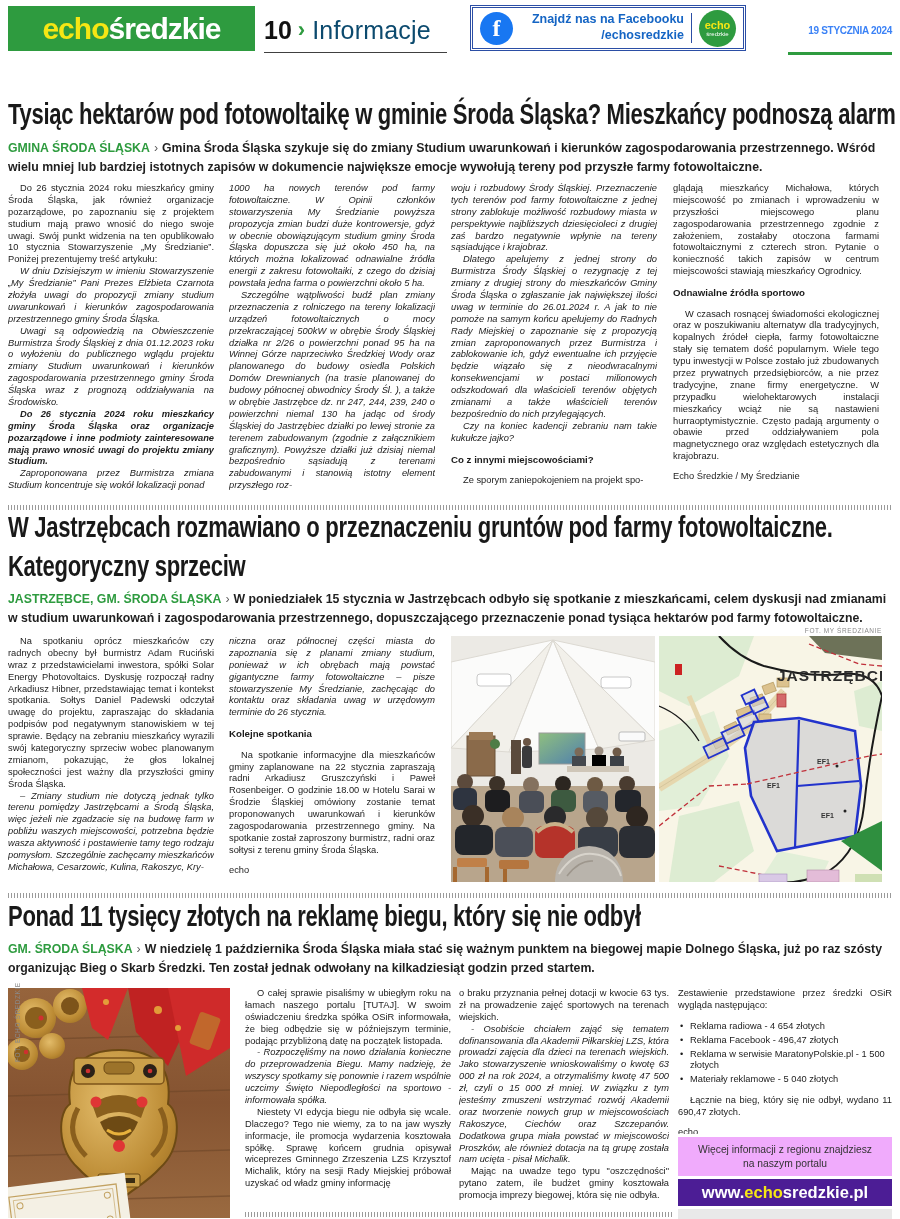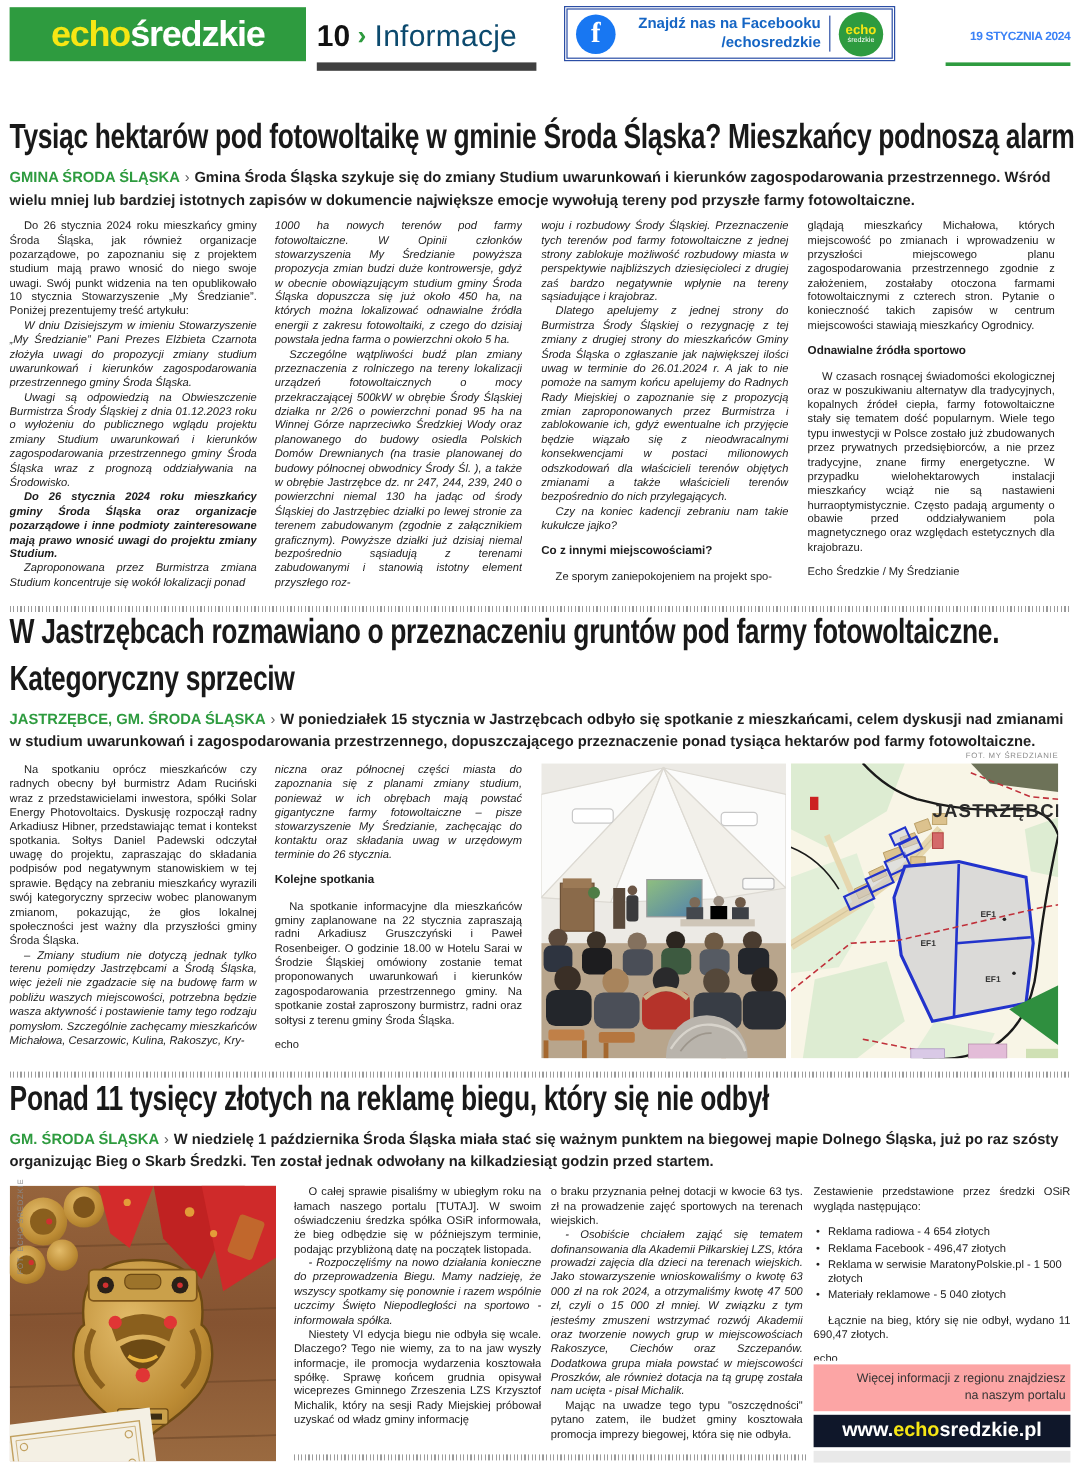--- a/index.html
+++ b/index.html
@@ -5,21 +5,21 @@
   html,body{margin:0;padding:0;background:#fff;}
   #page{position:relative;width:900px;height:1219px;background:#fff;overflow:hidden;
         font-family:"Liberation Sans",sans-serif;color:#1c1c1c;}
   .abs{position:absolute;}
   
   .logo-box{left:8px;top:6px;width:247px;height:45px;background:#2E9B3F;
             display:flex;align-items:center;justify-content:center;}
   .logo-box .t{font-size:30px;font-weight:700;letter-spacing:-1px;line-height:1;}
   .logo-echo{color:#F6E614;}
   .logo-rest{color:#fff;}
-  .section-block{left:264px;top:8px;width:183px;height:44px;border-bottom:7px solid #404040;
+  .section-block{left:264px;top:8px;width:183px;height:44px;border-bottom:1px solid #404040;
                  display:flex;align-items:center;}
   .pgnum{font-size:25px;font-weight:700;color:#111;}
   .chev-big{color:#2E9B3F;font-size:22px;font-weight:700;margin:0 7px 0 6px;}
   .secname{font-size:25px;font-weight:400;color:#0c4a6e;letter-spacing:.2px;}
   .fb-box{left:470px;top:5px;width:276px;height:46px;border:3px double #2B4EA5;background:#fff;
           display:flex;align-items:center;padding:0 7px;box-sizing:border-box;gap:7px;cursor:pointer;}
   .fb-circle{width:33px;height:33px;border-radius:50%;background:#1877F2;flex:0 0 auto;
              display:flex;align-items:center;justify-content:center;color:#fff;
              font-size:24px;font-weight:700;font-family:"Liberation Serif",serif;}
   .fb-text{flex:1;text-align:right;color:#1565C4;font-weight:700;font-size:12.5px;line-height:1.25;}
@@ -51,23 +51,23 @@
   
   .divider{position:absolute;height:5px;
            background:repeating-linear-gradient(90deg,#9a9a9a 0 1px,transparent 1px 3px);}
   
   .photo{position:absolute;overflow:hidden;}
   .photo svg{display:block;}
   .credit{position:absolute;font-size:6.5px;color:#8a8a8a;letter-spacing:.6px;}
   .credit-v{transform:rotate(-90deg);transform-origin:0 0;white-space:nowrap;}
   
   .promo{position:absolute;left:678px;top:1137px;width:214px;}
-  .promo .gray{background:#fca5a5;text-align:right;padding:6px 4px 5px;
+  .promo .gray{background:#f0abfc;text-align:center;padding:6px 4px 5px;
                font-size:10.3px;color:#333;line-height:1.35;}
-  .promo .green{background:#0f172a;margin-top:3px;height:27px;display:flex;align-items:center;
+  .promo .green{background:#4c1d95;margin-top:3px;height:27px;display:flex;align-items:center;
                 justify-content:center;font-size:16.5px;font-weight:700;cursor:pointer;}
   .promo .green .w{color:#fff;} .promo .green .y{color:#F6E614;}
   .promo .strip{background:#e9e9e9;height:13px;margin-top:3px;}
 </style>
 </head>
 <body>
 
 <div id="page">
 
   <div class="abs logo-box">

